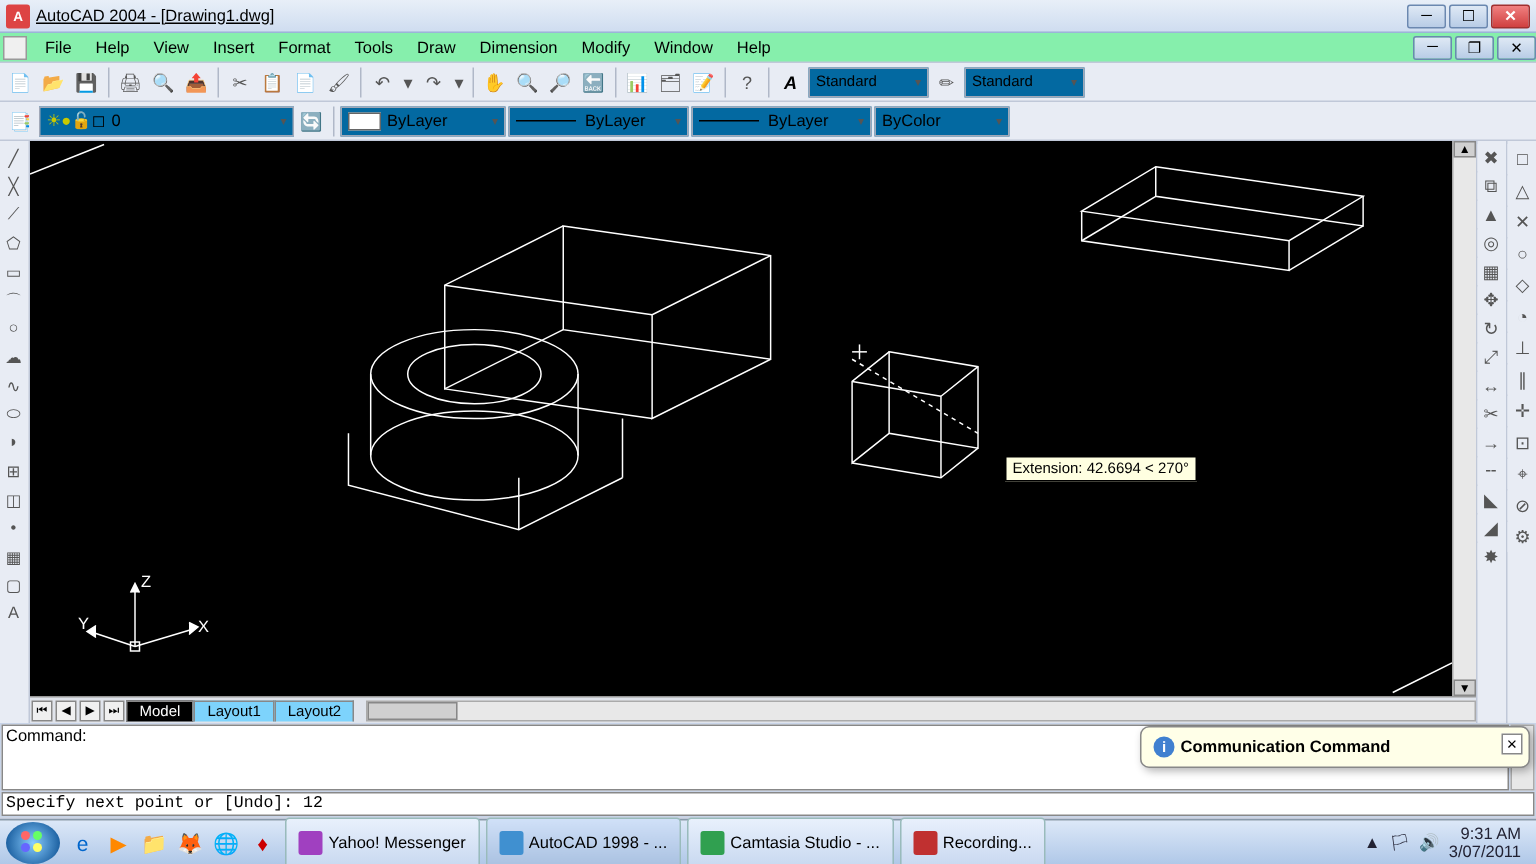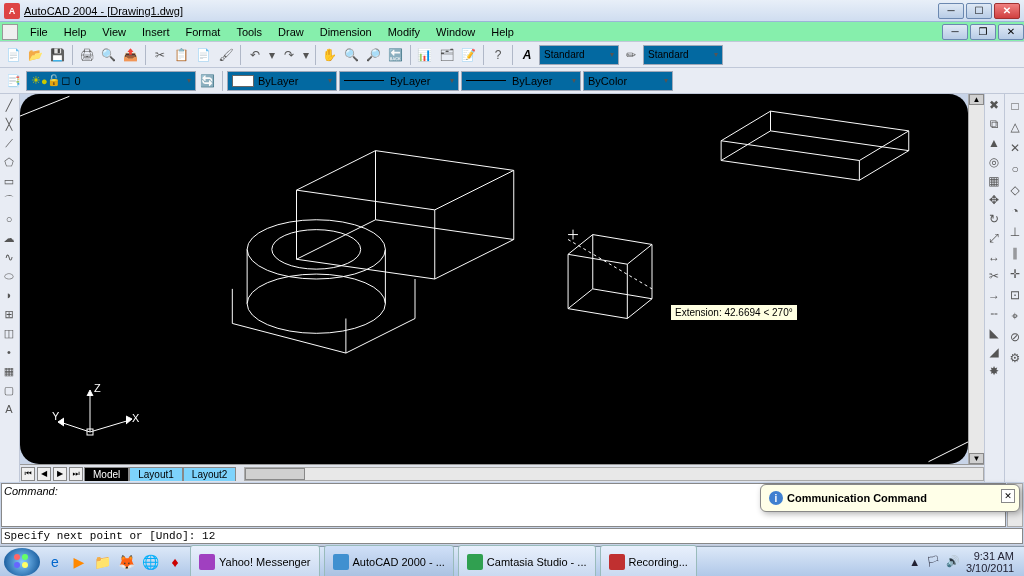--- a/index.html
+++ b/index.html
@@ -27,41 +27,41 @@
 .swatch { width: 22px; height: 12px; border: 1px solid #666; margin-right: 4px; }
 
 
 .main-wrap { display: flex; height: 388px; }
 .left-tools { width: 20px; background: #e8ecf4; display: flex; flex-direction: column; gap: 1px; padding: 2px 0; border-right:1px solid #c0c8d8;}
 .left-tools .tb-btn { width: 18px; height: 18px; font-size:11px;}
 .right-tools { width: 20px; background: #e8ecf4; display: flex; flex-direction: column; gap: 1px; padding: 2px 0; border-left:1px solid #c0c8d8;}
 .right-tools .tb-btn { width: 18px; height: 18px; }
 .right-tools2 { width: 20px; background: #e8ecf4; display: flex; flex-direction: column; gap: 1px; padding: 2px 0; border-left:1px solid #c0c8d8;}
 .canvas-area { flex: 1; display: flex; flex-direction: column; }
-.canvas { flex: 1; background: #000; position: relative; overflow: hidden; border-radius: 19px; }
+.canvas { flex: 1; background: #000; position: relative; overflow: hidden; }
 .canvas svg { width: 100%; height: 100%; }
 
 
 .tooltip { position: absolute; left: 650px; top: 210px; background: #ffffe1; border: 1px solid #000; padding: 2px 4px; font-size: 10px; z-index:5;}
 
 
 .ucs { position: absolute; left: 30px; bottom: 10px; color:#fff; font-size:10px;}
 
 
 .model-tabs { height: 18px; background: #e0e4ec; display: flex; align-items: center; border-top:1px solid #999;}
 .model-tabs .nav-btn { width: 14px; height: 14px; border: 1px solid #888; background: #f0f0f0; margin: 0 1px; display:flex; align-items:center; justify-content:center; font-size:8px; cursor:pointer;}
 .model-tabs .tab { padding: 1px 8px; background: #7dd3fc; border: 1px solid #888; border-bottom:none; font-size:10px; cursor:pointer;}
 .model-tabs .tab.active { background: #000; color: #fff; }
 .model-tabs .hscroll { flex:1; height:14px; background:#e8e8e8; border:1px solid #aaa; margin-left:8px; position:relative;}
 .model-tabs .hscroll-thumb { position:absolute; left:0; width:60px; height:100%; background:#d0d0d0; border:1px solid #888;}
 
 
 .cmd-window { height: 44px; background: #fff; border: 1px solid #888; margin: 1px; font-family: 'Courier New', monospace; font-size: 11px; padding: 1px 2px; overflow: hidden; line-height:13px;}
 .cmd-input { height: 16px; background: #fff; border: 1px solid #888; margin: 0 1px 1px; font-family: 'Courier New', monospace; font-size: 11px; padding: 1px 2px;}
-.cmd-scroll-area { display:flex;font-style:italic;}
+.cmd-scroll-area { display:flex;}
 .cmd-scroll-area .cmd-window { flex:1;}
 .cmd-vscroll { width:16px; background:#e8e8e8; border:1px solid #aaa; margin:1px 1px 1px 0;}
 
 
 .statusbar { height: 20px; background: #e8ecf4; display: flex; align-items: center; padding: 0 4px; gap: 4px; border-top:1px solid #c0c8d8;}
 .statusbar .coords { width: 180px; border:1px solid #aaa; padding:1px 4px; background:#f8f8f8;}
 .statusbar .stat-btn { padding: 1px 4px; border: 1px solid #888; background: #e0e0e0; font-size: 10px; cursor:pointer;}
 .statusbar .stat-btn.active { background: #c0d0e8; border-color:#668;}
 
 
@@ -360,32 +360,32 @@
     <div class="q-icon" style="color:#f60;">🦊</div>
     <div class="q-icon">🌐</div>
     <div class="q-icon" style="color:#c00;">♦</div>
   </div>
   <div class="task-item">
     <div class="task-icon" style="background:#a040c0;"></div>
     <span>Yahoo! Messenger</span>
   </div>
   <div class="task-item active">
     <div class="task-icon" style="background:#4090d0;"></div>
-    <span>AutoCAD 2000 - ...</span>
+    <span>AutoCAD 1998 - ...</span>
   </div>
   <div class="task-item">
     <div class="task-icon" style="background:#30a050;"></div>
     <span>Camtasia Studio - ...</span>
   </div>
   <div class="task-item">
     <div class="task-icon" style="background:#c03030;"></div>
     <span>Recording...</span>
   </div>
   <div class="tray">
     <span>▲</span>
     <span>🏳</span>
     <span>🔊</span>
     <div class="clock">
       <div>9:31 AM</div>
-      <div>3/10/2011</div>
+      <div>3/07/2011</div>
     </div>
   </div>
 </div>
 
 </body></html>

